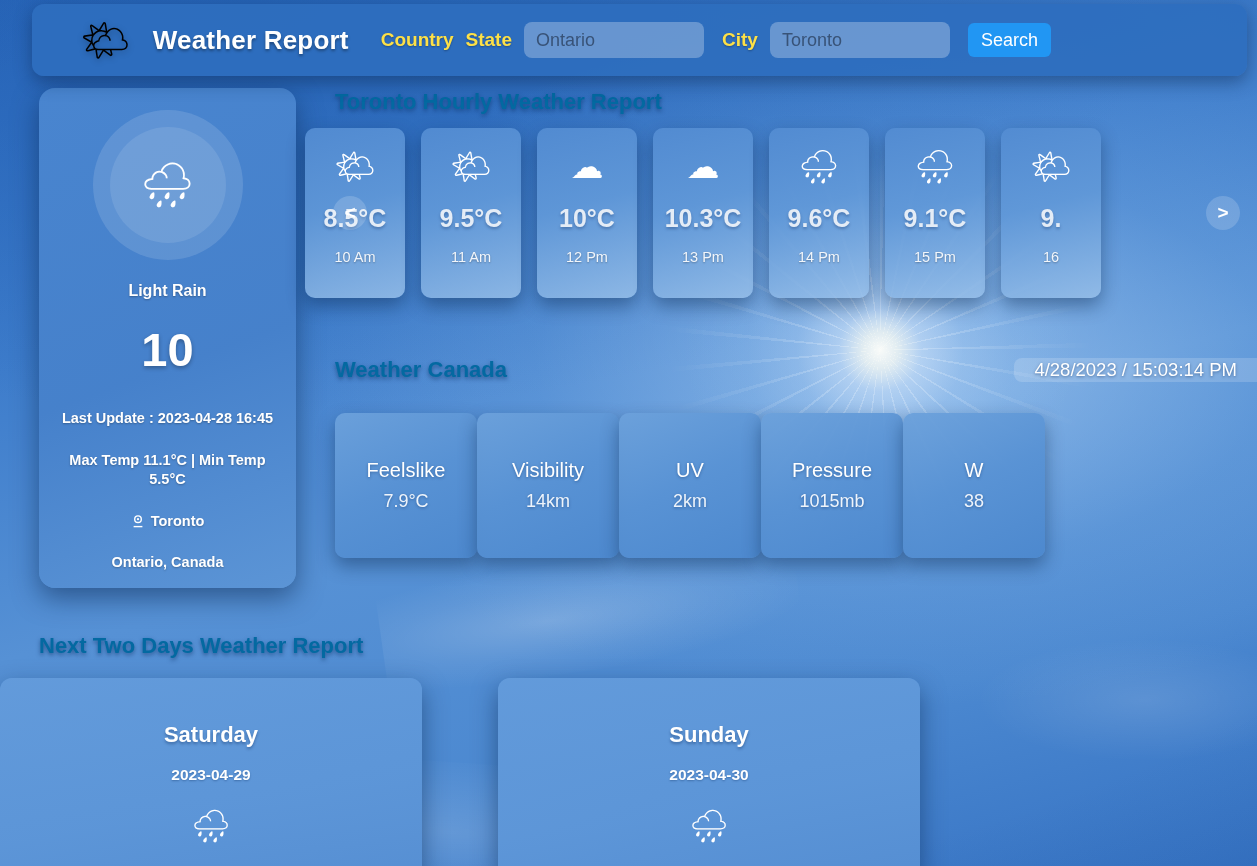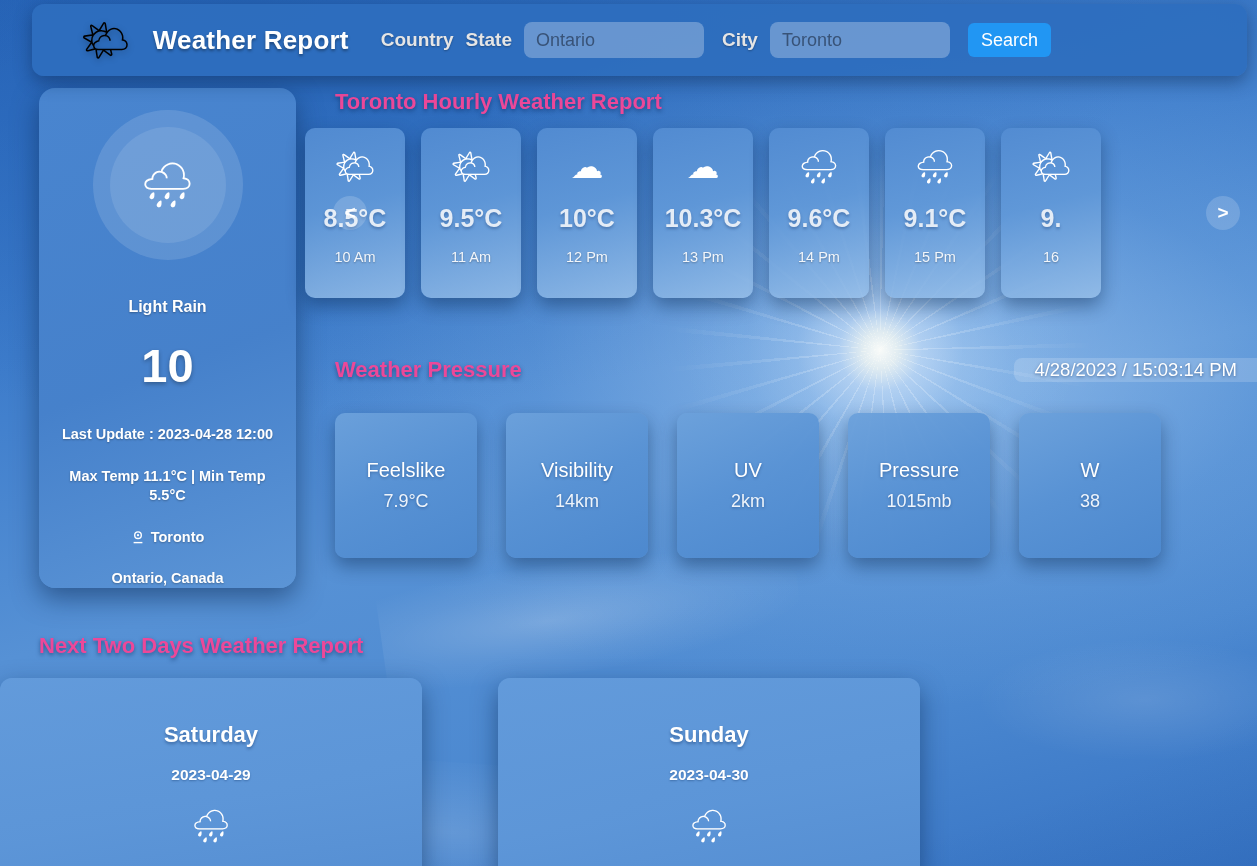--- a/index.html
+++ b/index.html
@@ -66,21 +66,21 @@
     display: flex; align-items: center;
     padding: 0 14px 0 48px;
     z-index: 5;
   }
   .logo { font-size: 40px; line-height: 1; margin-right: 22px; filter: drop-shadow(0 2px 3px rgba(0,0,0,0.3)); }
   .app-title {
     color: #fff; font-size: 26px; font-weight: bold; letter-spacing: .2px;
     text-shadow: 0 2px 3px rgba(0,0,0,0.35); margin-right: 32px; white-space: nowrap;
   }
   .field-label {
-    color: #e5e5e5; font-size: 19px; font-weight: bold; margin: 0 12px 0 0; white-space: nowrap;
+    color: #fde047; font-size: 19px; font-weight: bold; margin: 0 12px 0 0; white-space: nowrap;
     text-shadow: 0 1px 2px rgba(0,0,0,0.3);
   }
   .inp {
     height: 36px; border: none; border-radius: 8px; font-size: 18px;
     font-family: "Liberation Sans", sans-serif; padding: 0 12px; outline: none;
     margin-right: 18px;
   }
   .inp.filled { width: 180px; background: #fdfdfd; color: #111; }
   .inp.ghost  { width: 180px; background: rgba(255,255,255,0.28); color: rgba(255,255,255,0.95); }
   .inp.ghost::placeholder { color: rgba(40,60,90,0.75); }
@@ -103,34 +103,34 @@
     width: 150px; height: 150px; margin: 0 auto;
     border-radius: 50%; background: rgba(255,255,255,0.13);
     display: flex; align-items: center; justify-content: center;
   }
   .ring-inner {
     width: 116px; height: 116px; border-radius: 50%;
     background: rgba(255,255,255,0.10);
     display: flex; align-items: center; justify-content: center;
     font-size: 44px; line-height: 1;
   }
-  .cond-text { margin-top: 38px; font-size: 16px; font-weight: bold; text-shadow: 0 1px 2px rgba(0,0,0,0.3); }
+  .cond-text { margin-top: 22px; font-size: 16px; font-weight: bold; text-shadow: 0 1px 2px rgba(0,0,0,0.3); }
   .big-temp {
     margin-top: 26px; font-size: 47px; font-weight: bold; line-height: 1;
     text-shadow: 0 2px 4px rgba(0,0,0,0.3);
   }
   .meta { margin-top: 36px; font-size: 14.5px; font-weight: bold; line-height: 1.35; text-shadow: 0 1px 2px rgba(0,0,0,0.28); }
   .meta + .meta { margin-top: 22px; }
   .meta.pad { padding: 0 14px; }
   .pin-row { display: flex; align-items: center; justify-content: center; gap: 6px; }
   .pin-icon { display: inline-block; width: 14px; height: 16px; }
 
   
   .sec-title {
-    position: absolute; color: #ec4899; font-size: 22px; font-weight: bold;
+    position: absolute; color: #0369a1; font-size: 22px; font-weight: bold;
     text-shadow: 0 2px 4px rgba(10,40,90,0.55); z-index: 4; white-space: nowrap;
   }
   #hourly-title { left: 335px; top: 89px; }
   #details-title { left: 335px; top: 357px; }
   #next-title { left: 39px; top: 633px; }
 
   
   .hourly-wrap { position: absolute; left: 335px; top: 128px; width: 922px; height: 175px; z-index: 4; }
   .hourly-track { display: flex; gap: 16px; margin-left: -30px; }
   .hour-card {
@@ -158,21 +158,21 @@
 
   
   .time-badge {
     position: absolute; right: 0px; top: 358px; height: 24px;
     padding: 0 20px; display: flex; align-items: center;
     background: rgba(255,255,255,0.17); border-radius: 8px 0 0 8px;
     color: #fff; font-size: 18.5px; text-shadow: 0 1px 3px rgba(10,40,90,0.5);
     z-index: 4; white-space: nowrap;
   }
   .details-wrap { position: absolute; left: 335px; top: 413px; width: 922px; height: 150px; z-index: 4; }
-  .details-track { display: flex; gap: 29px; }
+  .details-track { display: flex; }
   .detail-card {
     flex: 0 0 142px; height: 145px; border-radius: 10px;
     background: linear-gradient(155deg, rgba(108,161,219,0.95) 0%, rgba(88,146,212,0.95) 48%, rgba(76,136,206,0.95) 100%);
     box-shadow: 0 8px 18px rgba(8,35,75,0.42);
     display: flex; flex-direction: column; align-items: center; justify-content: center;
     color: #fff; text-align: center; gap: 9px;
   }
   .detail-label { font-size: 20px; text-shadow: 0 1px 3px rgba(10,40,90,0.4); white-space: nowrap; }
   .detail-value { font-size: 18px; color: #eef4fb; text-shadow: 0 1px 3px rgba(10,40,90,0.4); white-space: nowrap; }
 
@@ -218,21 +218,21 @@
 
   <button class="search-btn">Search</button>
 </div>
 
 <div class="current-card">
   <div class="ring-outer">
     <div class="ring-inner">🌧</div>
   </div>
   <div class="cond-text">Light Rain</div>
   <div class="big-temp">10</div>
-  <div class="meta">Last Update : 2023-04-28 12:00</div>
+  <div class="meta">Last Update : 2023-04-28 16:45</div>
   <div class="meta pad">Max Temp 11.1°C | Min Temp 5.5°C</div>
   <div class="meta pin-row">
     <span class="pin-icon">
       <svg viewBox="0 0 14 16" width="14" height="16" fill="none" stroke="#ffffff" stroke-width="1.4">
         <circle cx="7" cy="6.2" r="3.3"></circle>
         <circle cx="7" cy="6.2" r="1.1" fill="#ffffff" stroke="none"></circle>
         <line x1="2.6" y1="13.6" x2="11.4" y2="13.6"></line>
       </svg>
     </span>
     <span>Toronto</span>
@@ -277,21 +277,21 @@
       <div class="hour-card">
         <div class="hour-icon">🌤</div>
         <div class="hour-temp">9.</div>
         <div class="hour-time">16</div>
       </div>
     </div>
 </div>
 <button class="nav-arrow" id="prev-arrow">&lt;</button>
 <button class="nav-arrow" id="next-arrow">&gt;</button>
 
-<div class="sec-title" id="details-title">Weather Pressure</div>
+<div class="sec-title" id="details-title">Weather Canada</div>
 <div class="time-badge">4/28/2023 / 15:03:14 PM</div>
 
 <div class="details-wrap">
   <div class="details-track" id="details-track">
       <div class="detail-card">
         <div class="detail-label">Feelslike</div>
         <div class="detail-value">7.9°C</div>
       </div>
       <div class="detail-card">
         <div class="detail-label">Visibility</div>

